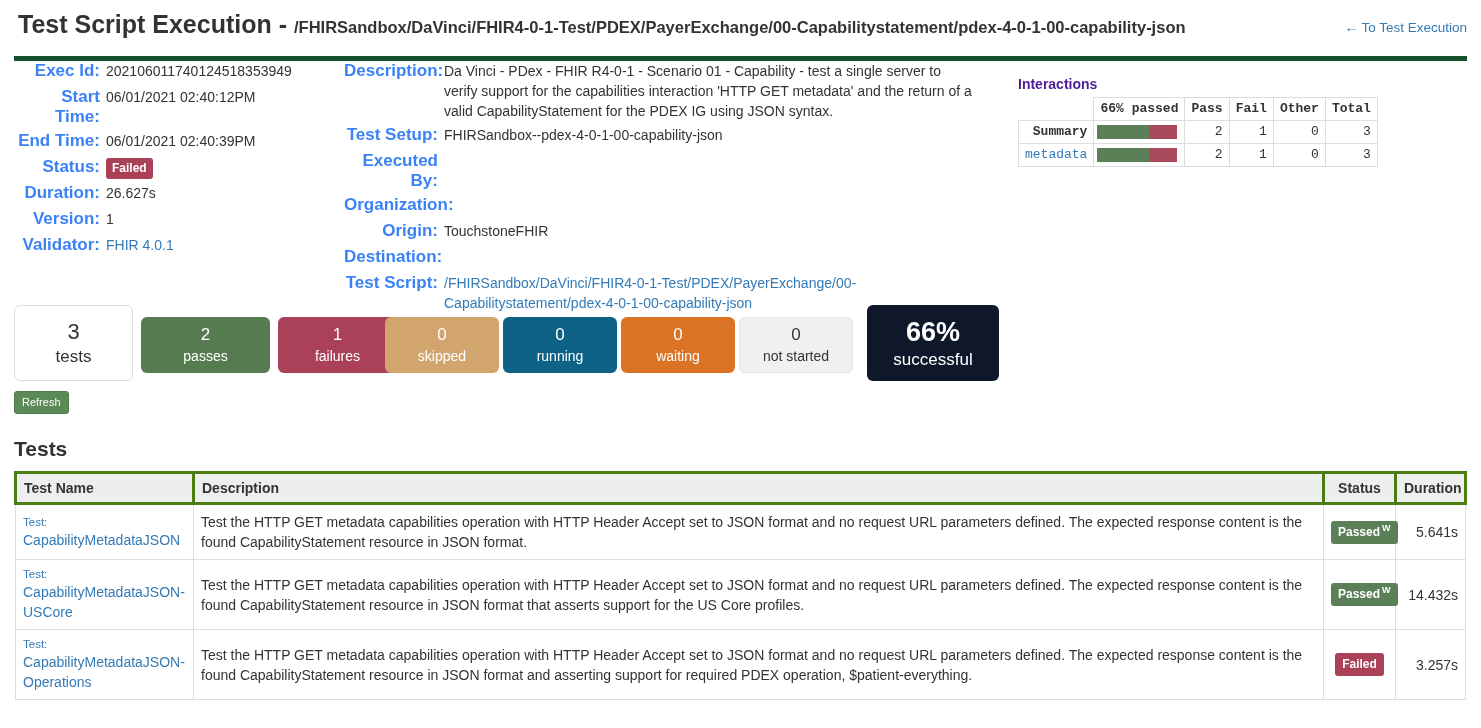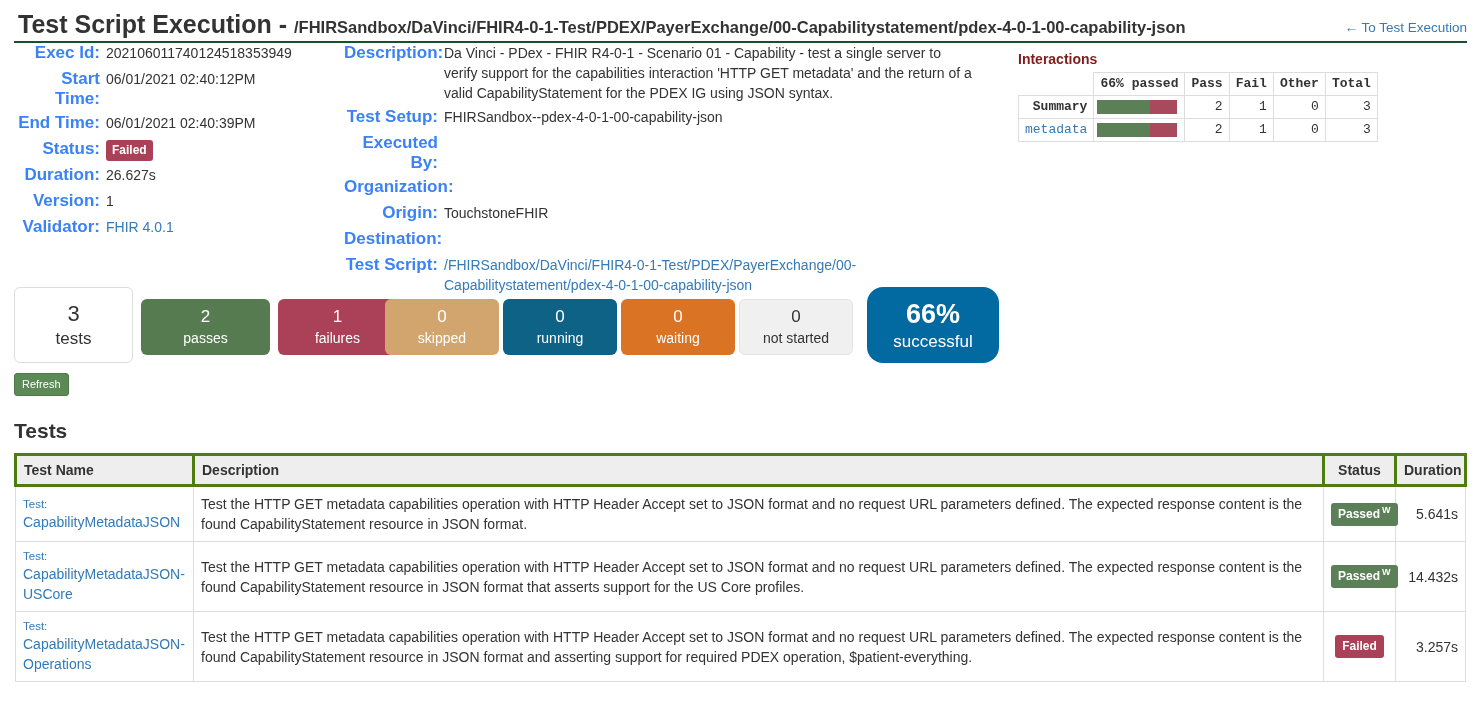--- a/index.html
+++ b/index.html
@@ -11,22 +11,22 @@
     color: #333333;
     overflow: hidden;
   }
   a { color: #337ab7; text-decoration: none; }
 
   
   .page-header {
     position: relative;
     margin: 0 14px;
     padding: 12px 0 12px 4px;
-    border-bottom: 2px solid #14532d;
-    height: 43px;
+    border-bottom: 5px solid #14532d;
+    height: 61px;
   }
   .page-header h1 {
     margin: 0;
     font-size: 25px;
     font-weight: bold;
     color: #333;
     line-height: 24px;
     white-space: nowrap;
   }
   .page-header h1 .subpath {
@@ -93,24 +93,24 @@
     border-radius: 3px;
   }
 
   
   .interactions {
     position: absolute;
     left: 990px; top: 0;
     width: 300px;
   }
   .interactions h4 {
-    margin: 8px 0 5px 14px;
-    font-size: 14px;
-    font-weight: bold;
-    color: #7f1d1d;
+    margin: 15px 0 5px 14px;
+    font-size: 14px;
+    font-weight: bold;
+    color: #4c1d95;
   }
   table.inter {
     border-collapse: collapse;
     margin-left: 14px;
     font-size: 13px;
     font-family: Liberation Mono, monospace;
   }
   table.inter th, table.inter td {
     border: 1px solid #dddddd;
     padding: 3px 6px;
@@ -162,21 +162,21 @@
   .stat.passes   { background:#577b51; left:127px; top:16px; width:129px; height:56px; }
   .stat.failures { background:#ab4059; left:264px; top:16px; width:119px; height:56px; }
   .stat.skipped  { background:#d2a56e; left:371px; top:16px; width:114px; height:56px; }
   .stat.running  { background:#0d6285; left:489px; top:16px; width:114px; height:56px; }
   .stat.waiting  { background:#da7323; left:607px; top:16px; width:114px; height:56px; }
   .stat.notstarted {
     background:#f0f0f0; color:#333333; border:1px solid #e3e3e3;
     left:725px; top:16px; width:114px; height:56px;
   }
   .stat.successful {
-    background:#0369a1; left:853px; top:4px; width:132px; height:76px;border-radius:16px;
+    background:#0f172a; left:853px; top:4px; width:132px; height:76px;
   }
   .stat.successful .num { font-size: 27px; line-height: 34px; font-weight: bold; }
   .stat.successful .cap { font-size: 17px; line-height: 22px; }
 
   
   .refresh-wrap { margin: 0 14px; height: 34px; }
   .btn-refresh {
     display: inline-block;
     background: #5b8a56;
     border: 1px solid #4e7a4a;

